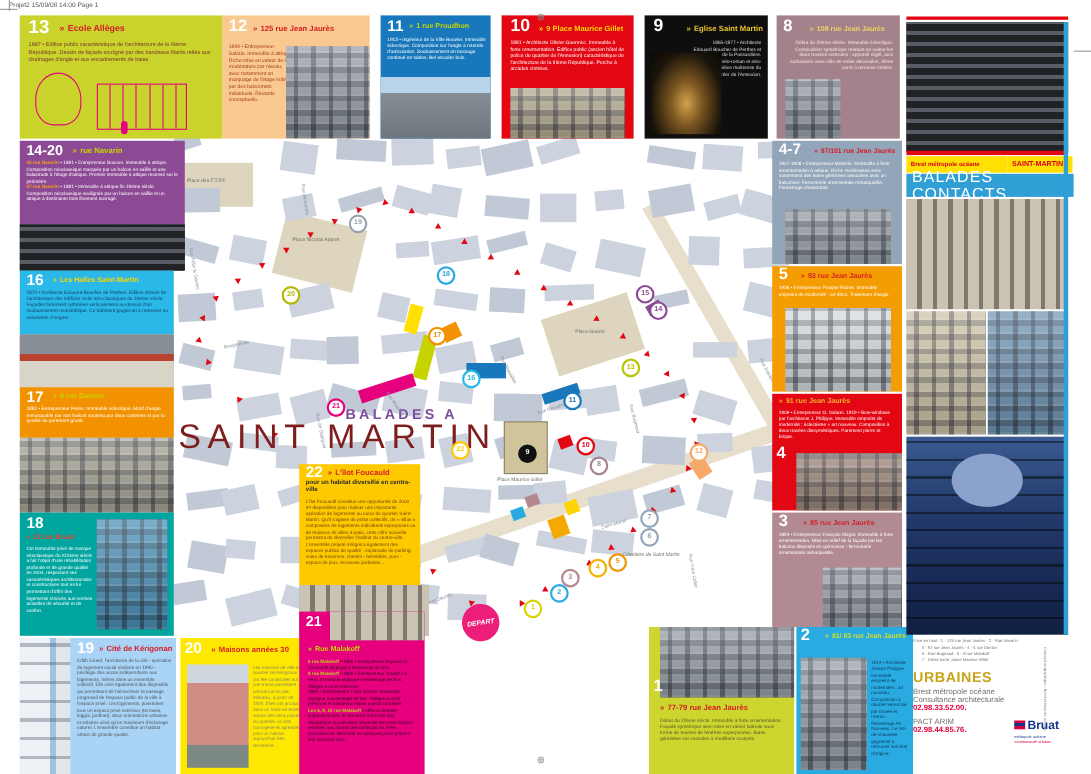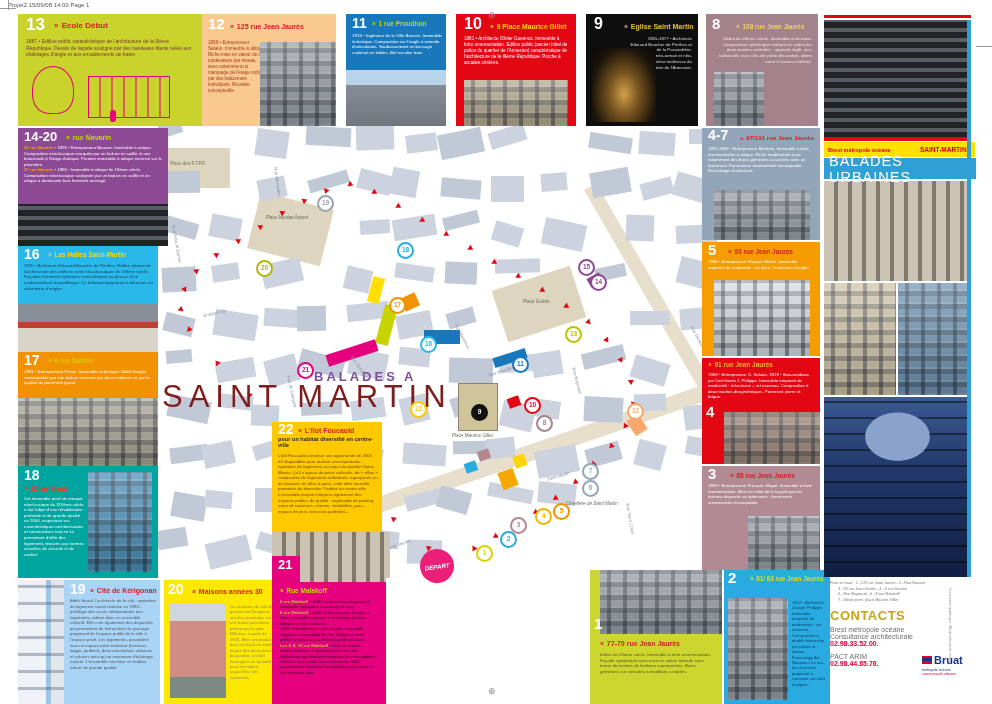--- a/index.html
+++ b/index.html
@@ -273,21 +273,21 @@
     <div class="mk2" style="left: 231px; top: 172px; border-color: rgb(243, 146, 0); color: rgb(243, 146, 0); background: rgb(255, 255, 255);">17</div>
     <div class="mk2" style="left: 239px; top: 117px; border-color: rgb(41, 171, 226); color: rgb(41, 171, 226); background: rgb(255, 255, 255);">18</div>
     <div class="mk2" style="left: 159px; top: 70px; border-color: rgb(154, 164, 174); color: rgb(154, 164, 174); background: rgb(255, 255, 255);">19</div>
     <div class="mk2" style="left: 98px; top: 135px; border-color: rgb(181, 184, 0); color: rgb(181, 184, 0); background: rgb(255, 255, 255);">20</div>
     <div class="mk2" style="left: 139px; top: 237px; border-color: rgb(230, 0, 126); color: rgb(230, 0, 126); background: rgb(255, 255, 255);">21</div>
     <div class="mk2" style="left: 252px; top: 276px; border-color: rgb(255, 201, 0); color: rgb(255, 201, 0); background: rgb(255, 255, 255);">22</div>
   </div>
 
 <div class="tile" style="left:18px;top:14px;width:184px;height:112px;background:#c9d32c;">
   <span class="num" style="left:8px;top:2px;font-size:17px;">13</span>
-  <span class="ttl" style="left:36px;top:8px;font-size:8px;color:#d42027;"><i class="mk">»</i> <span>Ecole Début</span></span>
+  <span class="ttl" style="left:36px;top:8px;font-size:8px;color:#d42027;"><i class="mk">»</i> <span>Ecole Allèges</span></span>
   <p class="bod" style="left:8px;top:24px;width:170px;font-size:5px;color:#7a3a2a;">1887 • Edifice public caractéristique de l'architecture de la IIIème République. Dessin de façade souligné par des bandeaux filants reliés aux chaînages d'angle et aux encadrements de baies.</p>
   <div style="position:absolute;left:14px;top:52px;width:40px;height:46px;border-radius:50% 50% 40% 40%;border:1.5px solid #e6007e;"></div>
   <div style="position:absolute;left:70px;top:62px;width:80px;height:40px;border:1.5px solid #e6007e;background:repeating-linear-gradient(90deg,transparent 0 10px,rgba(230,0,126,.55) 10px 12px);"></div>
   <div style="position:absolute;left:92px;top:96px;width:6px;height:12px;background:#e6007e;border-radius:3px;"></div>
 </div>
 
 <div class="tile" style="left:202px;top:14px;width:134px;height:112px;background:#f9c98f;">
   <span class="num" style="left:6px;top:2px;font-size:15px;">12</span>
   <span class="ttl" style="left:28px;top:9px;font-size:7px;color:#d42027;width:102px;"><i class="mk">»</i> <span>125 rue Jean Jaurès</span></span>
   <p class="bod" style="left:6px;top:26px;width:58px;font-size:4.6px;color:#a33b20;">1899 • Entrepreneur Salaün. Immeuble à attique. Riche mise en valeur de la modénature par niveau, avec notamment un marquage de l'étage noble par des balconnets individuels. Réussite conceptuelle.</p>
@@ -424,36 +424,36 @@
 <div class="cropl" style="left:824px;top:15px;width:147px;height:3px;background:#e30613;"></div>
 <div class="tile ph balc" style="left:824px;top:20px;width:147px;height:118px;"></div>
 <div class="cropl" style="left:824px;top:137px;width:147px;height:4px;background:#e30613;"></div>
 <div class="chip" style="left:824px;top:142px;width:88px;height:15px;font-size:5.5px;">
     <span>Brest métropole océane</span>
   </div>
 <div class="chip" style="left:916px;top:142px;width:55px;height:15px;font-size:6.5px;">
     <span>SAINT-MARTIN</span>
   </div>
 <div class="bluebar" style="left:824px;top:158px;width:147px;height:21px;font-size:14.5px;">
-    <span>BALADES URBAINES</span>
+    <span>BALADES CONTACTS</span>
   </div>
 <div class="tile ph shut" style="left:824px;top:181px;width:147px;height:100px;"></div>
 <div class="tile ph win" style="left:824px;top:283px;width:72px;height:112px;background-color:#cfc4a8;"></div>
 <div class="tile ph win" style="left:898px;top:283px;width:73px;height:112px;background-color:#6f95b5;"></div>
 <div class="tile ph door" style="left:824px;top:397px;width:147px;height:180px;"></div>
 <div class="cropl" style="left:967px;top:20px;width:4px;height:557px;background:#2f9fd6;"></div>
 
 <div style="position:absolute;left:830px;top:581px;width:130px;z-index:3;">
   <div class="credit">Frise en haut : 1 - 125 rue Jean Jaurès - 2 - Rue Navarin</div>
   <div class="credit" style="padding-left:8px;">3 - 93 rue Jean Jaurès - 4 - 6 rue Danton</div>
   <div class="credit" style="padding-left:8px;">5 - Rue Bugeaud - 6 - 8 rue Malakoff</div>
   <div class="credit" style="padding-left:8px;">7 - Détail porte, place Maurice Gillet</div>
 </div>
 <div style="position:absolute;left:830px;top:608px;z-index:3;">
-  <div style="font-size:13px;font-weight:bold;color:#c7a418;letter-spacing:.5px;">CONTACTS</div>
+  <div style="font-size:13px;font-weight:bold;color:#c7a418;letter-spacing:.5px;">URBAINES</div>
   <div style="font-size:7px;color:#6e6e6e;margin-top:3px;">Brest métropole océane</div>
   <div style="font-size:7px;color:#6e6e6e;">Consultance architecturale</div>
   <div style="font-size:7px;font-weight:bold;color:#e2003c;">02.98.33.52.00.</div>
   <div style="font-size:7px;color:#6e6e6e;margin-top:6px;">PACT ARIM</div>
   <div style="font-size:7px;font-weight:bold;color:#e2003c;">02.98.44.85.76.</div>
 </div>
 <div style="position:absolute;left:922px;top:650px;z-index:3;">
   <span class="logo-bars"></span><span style="font-size:11px;font-weight:bold;color:#16338e;">Bruat</span>
   <div style="font-size:3.6px;color:#16338e;">métropole océane</div>
   <div style="font-size:3.6px;color:#d6003c;">communauté urbaine</div>

